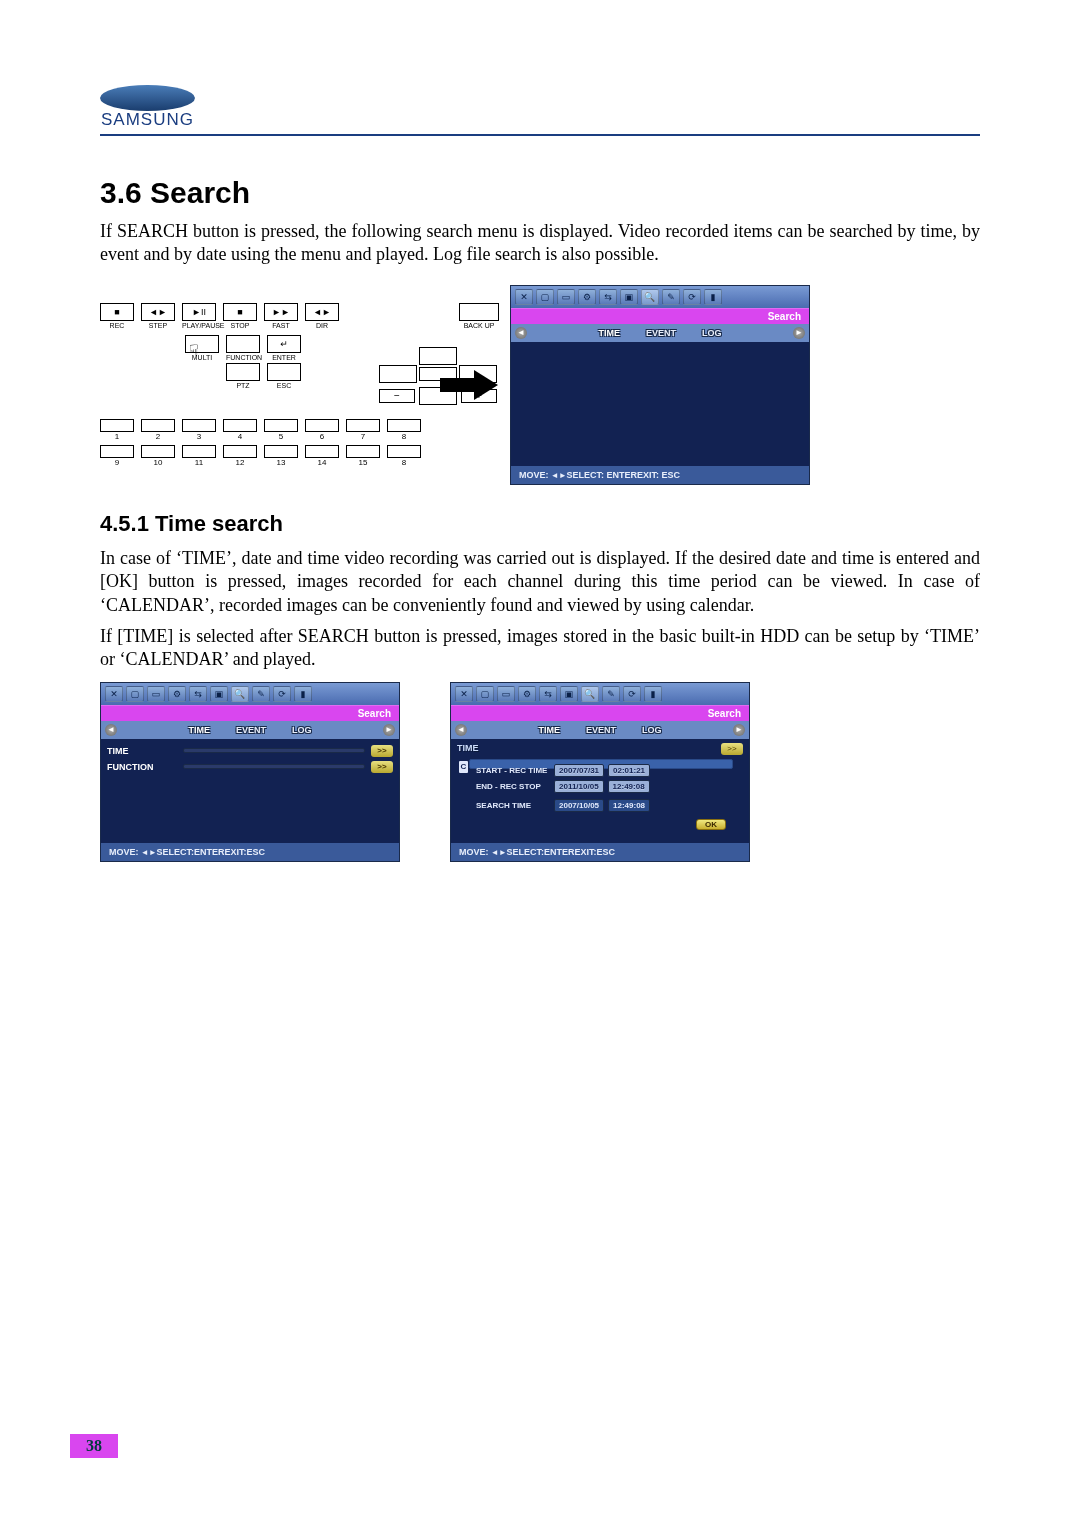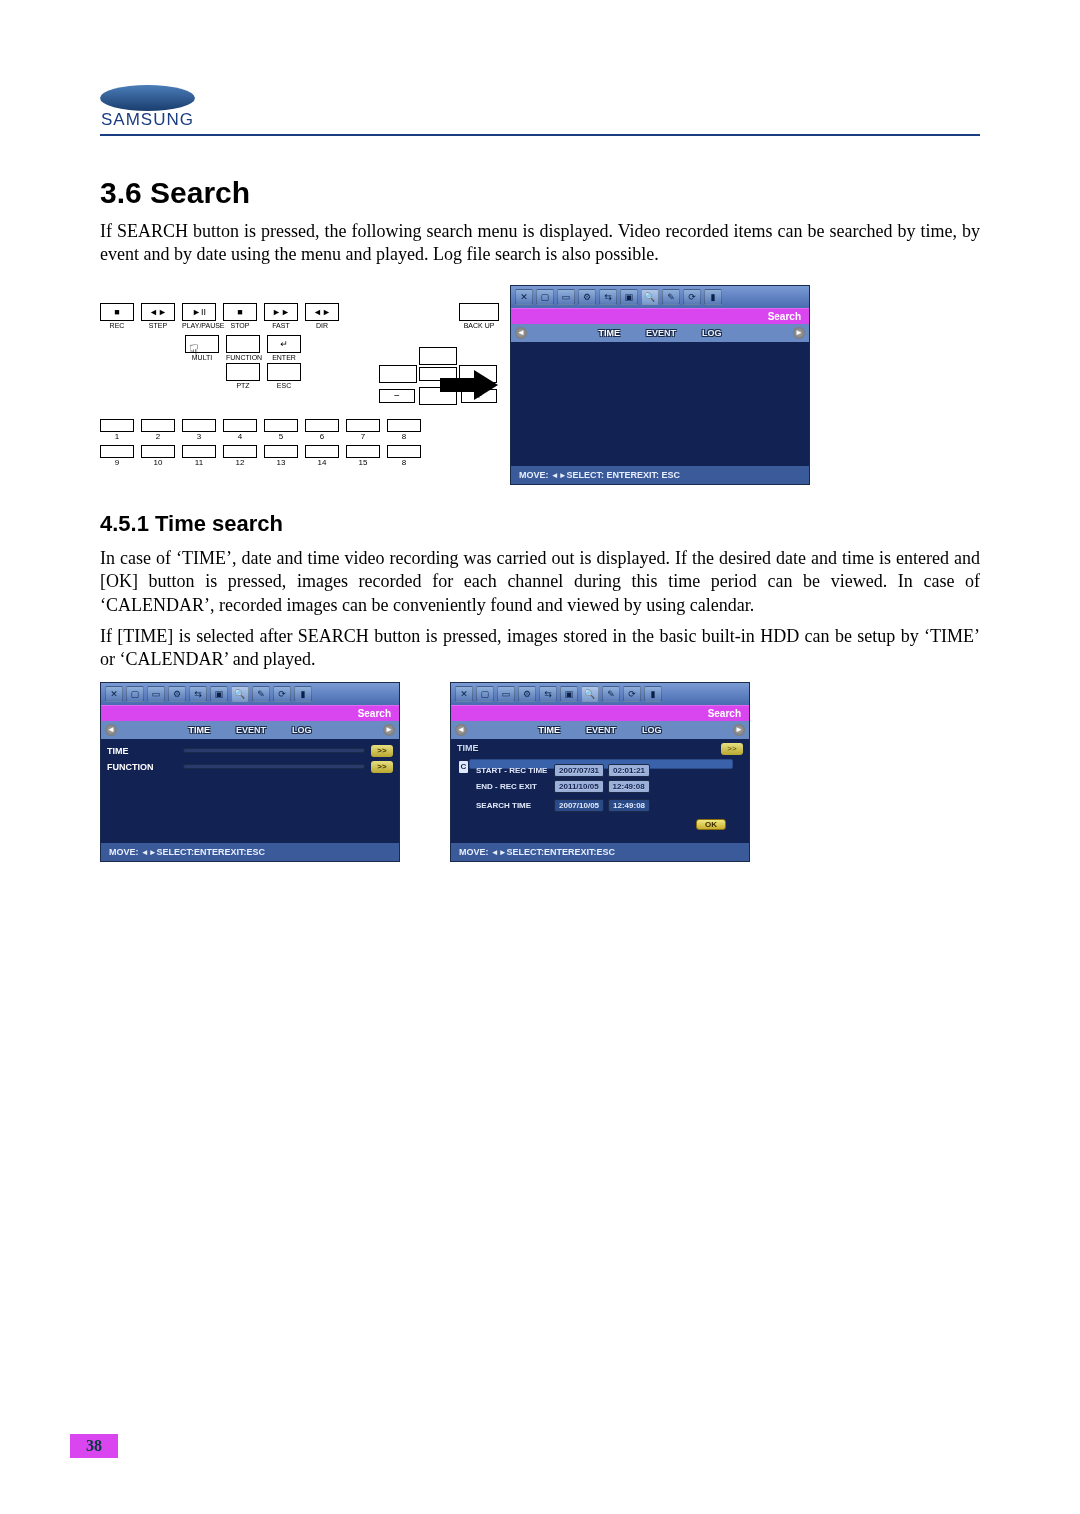--- a/index.html
+++ b/index.html
@@ -593,21 +593,21 @@
         </div>
         <div style="position:relative; flex:1; margin-top:2px;">
           <div class="dvr-c-notch">C</div>
           <div class="dvr-detail">
             <div class="dvr-detail-row">
               <div class="dl">START - REC TIME</div>
               <div class="dv">2007/07/31</div>
               <div class="dv">02:01:21</div>
             </div>
             <div class="dvr-detail-row">
-              <div class="dl">END - REC EXIT</div>
+              <div class="dl">END - REC STOP</div>
               <div class="dv">2011/10/05</div>
               <div class="dv">12:49:08</div>
             </div>
             <div style="height:6px"></div>
             <div class="dvr-detail-row">
               <div class="dl">SEARCH TIME</div>
               <div class="dv box">2007/10/05</div>
               <div class="dv box">12:49:08</div>
             </div>
             <div class="dvr-ok">OK</div>

